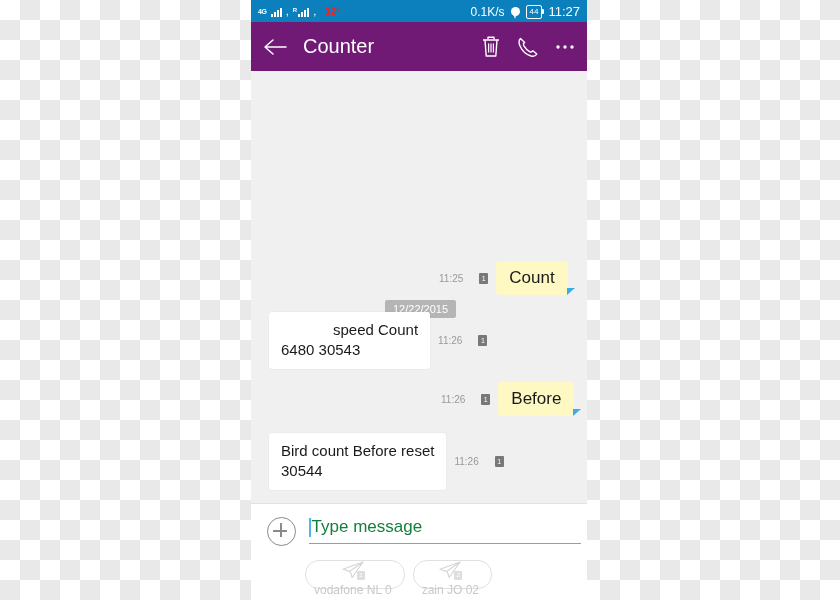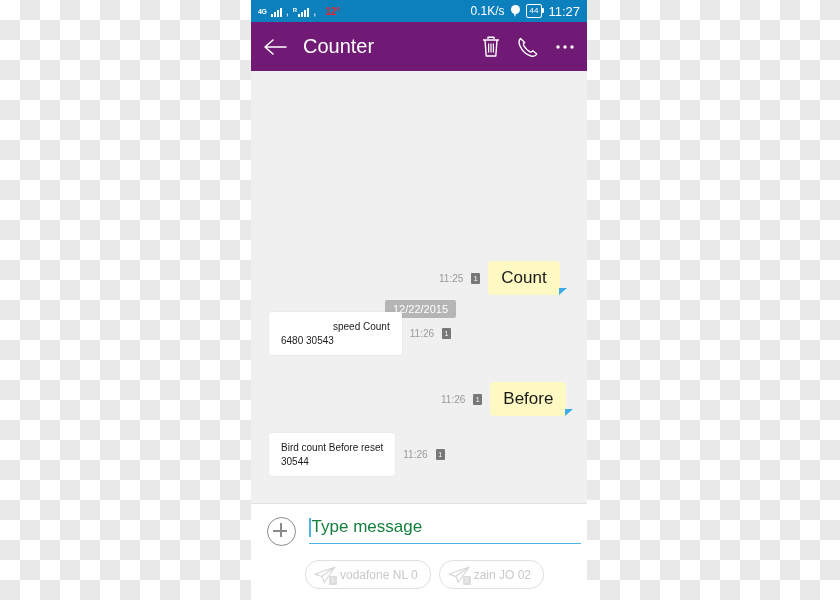--- a/index.html
+++ b/index.html
@@ -43,21 +43,21 @@
     box-sizing: border-box;
   }
   .sb-left {
     display: flex;
     align-items: center;
     gap: 4px;
     flex: 1;
   }
   .sb-right {
     display: flex;
-    align-items: center;
+    align-items: flex-end;
     gap: 6px;
   }
   .net-badge {
     font-size: 7px;
     line-height: 7px;
     font-weight: bold;
     letter-spacing: -0.3px;
   }
   .bars {
     display: flex;
@@ -179,21 +179,21 @@
   .row {
     position: absolute;
     display: flex;
     align-items: center;
   }
   .meta {
     font-size: 10px;
     color: #999999;
     display: flex;
     align-items: flex-start;
-    gap: 8px;
+    gap: 16px;
     white-space: nowrap;
   }
   .simchip {
     display: inline-block;
     width: 9px;
     height: 11px;
     background: #787878;
     color: #ffffff;
     font-size: 7px;
     line-height: 11px;
@@ -217,21 +217,21 @@
     bottom: 0px;
     width: 0; height: 0;
     border-left: 8px solid #3aaae8;
     border-bottom: 7px solid transparent;
   }
   .bubble-in {
     background: #ffffff;
     color: #1a1a1a;
     border-radius: 3px;
     padding: 8px 12px;
-    font-size: 10px;
+    font-size: 15px;
     line-height: 1.35;
     position: relative;
     margin-right: 8px;
     box-shadow: 0 0 0 0.5px rgba(0,0,0,0.04);
   }
   .line-indent { padding-left: 52px; }
 
   
   #composer {
     position: absolute;
@@ -285,20 +285,21 @@
     border: 1px solid #e0e0e0;
     border-radius: 14px;
     height: 27px;
     display: flex;
     align-items: center;
     padding: 0 12px 0 8px;
     gap: 4px;
     color: #c9c9c9;
     font-size: 12px;
     white-space: nowrap;
+    flex-direction: column;
   }
   .plane-wrap { position: relative; width: 22px; height: 18px; }
   .plane-badge {
     position: absolute;
     right: -1px; bottom: -1px;
     width: 8px; height: 9px;
     background: #dedede;
     color: #ffffff;
     font-size: 6px;
     line-height: 9px;

